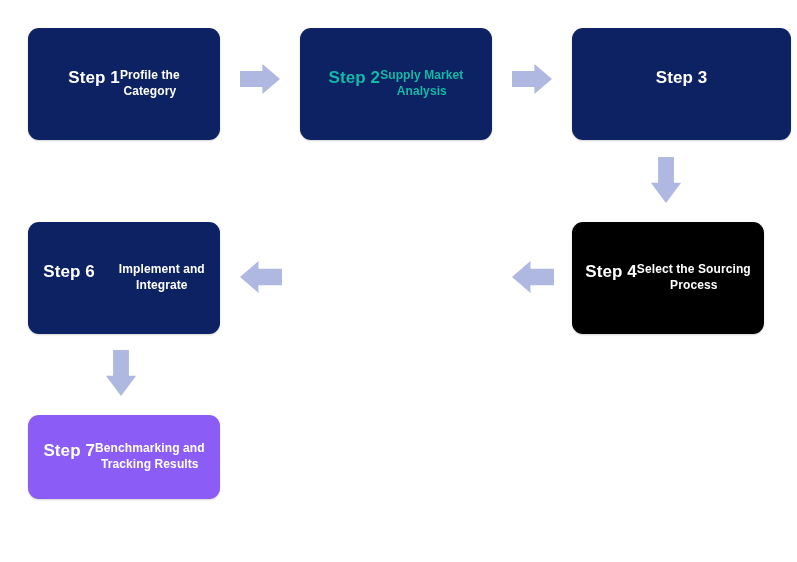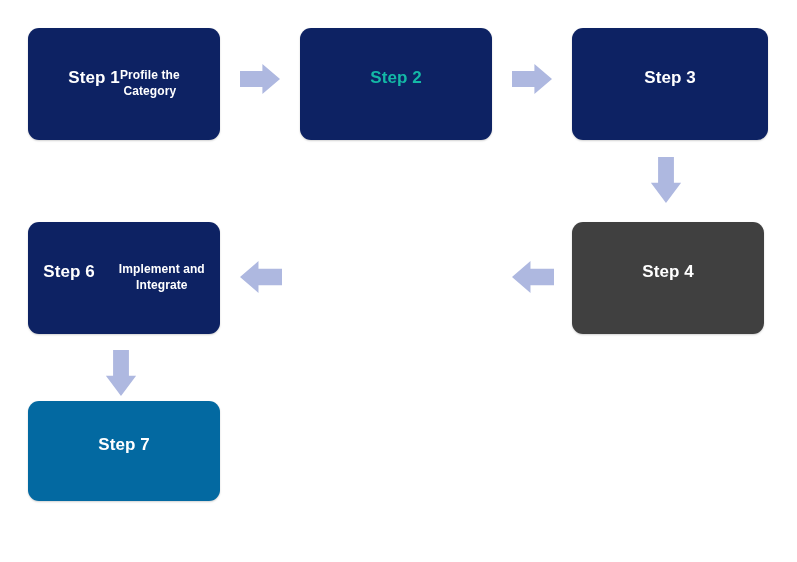--- a/index.html
+++ b/index.html
@@ -60,34 +60,40 @@
 
 <div id="canvas" style="background: rgb(255, 255, 255);">
 
   <div class="step-box" style="left: 28px; top: 28px; width: 192px; height: 112px; background: rgb(13, 34, 99); color: rgb(255, 255, 255);">
     <div class="step-title">Step 1</div>
     <div class="step-desc">Profile the
 Category</div>
   </div>
   <div class="step-box" style="left: 300px; top: 28px; width: 192px; height: 112px; background: rgb(13, 34, 99); color: #14b8a6;">
     <div class="step-title">Step 2</div>
+    <div class="step-desc">Supply Market
+Analysis</div>
   </div>
-  <div class="step-box" style="left: 572px; top: 28px; width: 196px; height: 112px; background: rgb(13, 34, 99); color: rgb(255, 255, 255);">
+  <div class="step-box" style="left: 572px; top: 28px; width: 219px; height: 112px; background: rgb(13, 34, 99); color: rgb(255, 255, 255);">
     <div class="step-title">Step 3</div>
   </div>
-  <div class="step-box" style="left: 572px; top: 222px; width: 192px; height: 112px; background: #404040; color: rgb(255, 255, 255);">
+  <div class="step-box" style="left: 572px; top: 222px; width: 192px; height: 112px; background: #000000; color: rgb(255, 255, 255);">
     <div class="step-title">Step 4</div>
+    <div class="step-desc">Select the Sourcing
+Process</div>
   </div>
   <div class="step-box" style="left: 28px; top: 222px; width: 192px; height: 112px; background: rgb(13, 34, 99); color: rgb(255, 255, 255); gap: 24px;">
     <div class="step-title">Step 6</div>
     <div class="step-desc">Implement and
 Integrate</div>
   </div>
-  <div class="step-box" style="left: 28px; top: 401px; width: 192px; height: 100px; background: #0369a1; color: rgb(255, 255, 255);">
+  <div class="step-box" style="left: 28px; top: 415px; width: 192px; height: 84px; background: #8b5cf6; color: rgb(255, 255, 255);">
     <div class="step-title">Step 7</div>
+    <div class="step-desc">Benchmarking and
+Tracking Results</div>
   </div>
 
   <span class="arrow" style="left: 240px; top: 61px; width: 40px; height: 36px;">
       <svg viewBox="0 0 100 100" preserveAspectRatio="none">
         <path d="M0,28 L56,28 L56,8 L100,50 L56,92 L56,72 L0,72 Z" fill="#aeb8e0"></path>
       </svg>
     </span>
   <span class="arrow" style="left: 512px; top: 61px; width: 40px; height: 36px;">
       <svg viewBox="0 0 100 100" preserveAspectRatio="none">
         <path d="M0,28 L56,28 L56,8 L100,50 L56,92 L56,72 L0,72 Z" fill="#aeb8e0"></path>

